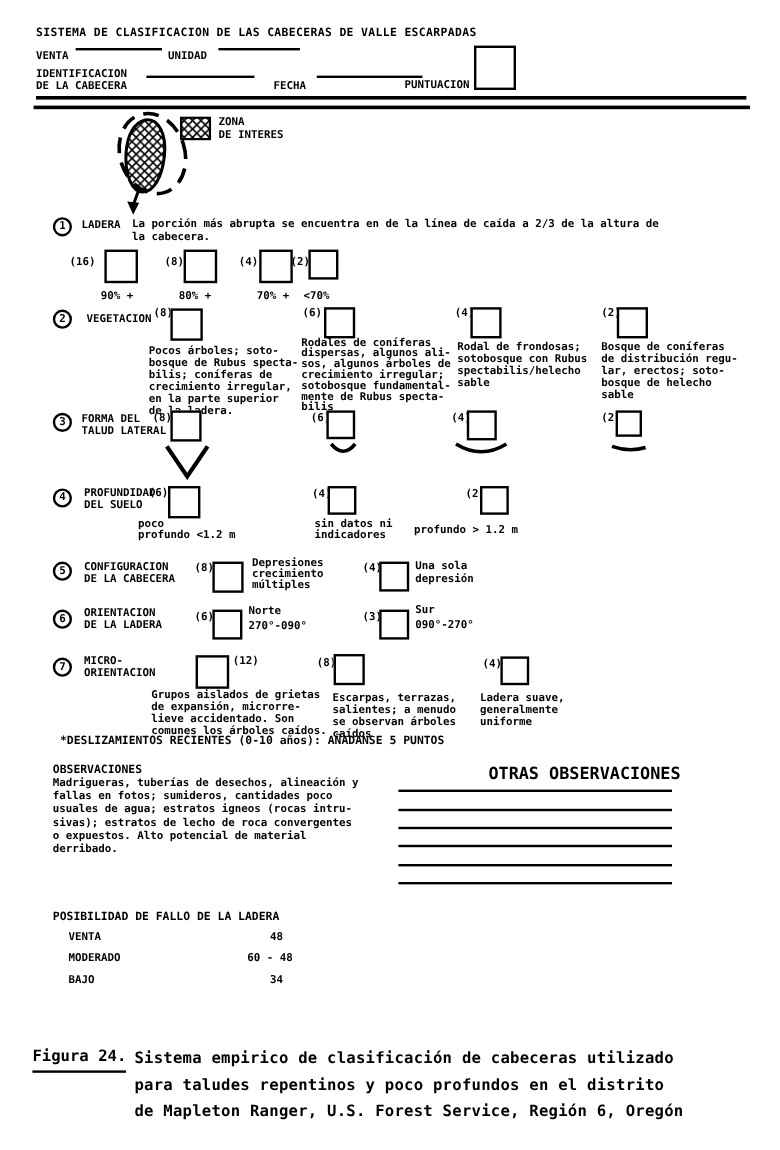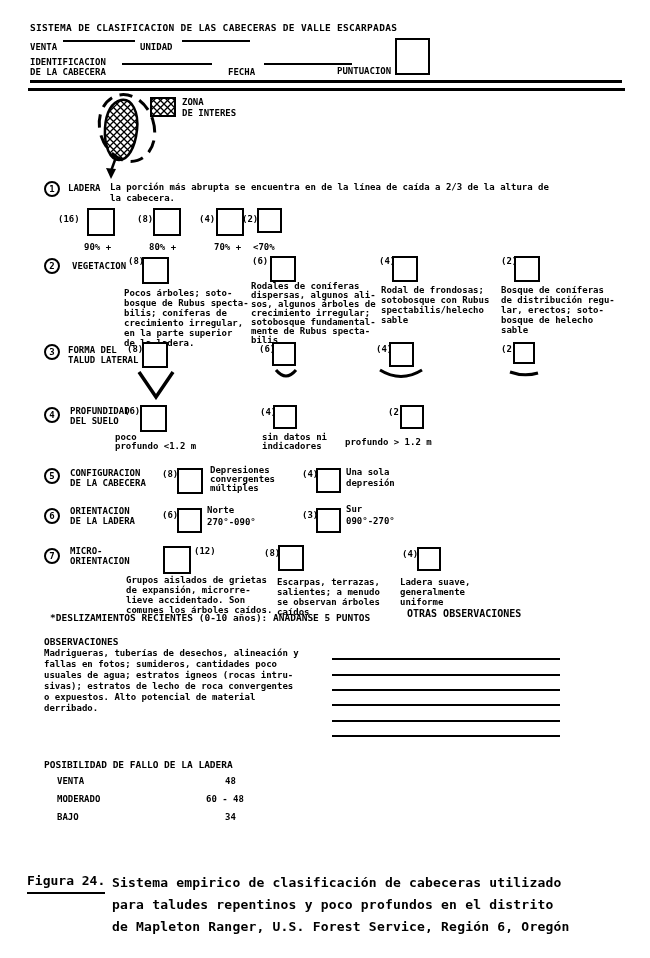--- a/index.html
+++ b/index.html
@@ -155,21 +155,21 @@
 <div class="box" style="left:400px;top:405px;width:24px;height:24px"></div>
 <div class="t" style="left:345px;top:437px">profundo &gt; 1.2 m</div>
 
 <div class="circ" style="left:44px;top:468px">5</div>
 <div class="t" style="left:70px;top:468px;line-height:10px">CONFIGURACION
 DE LA CABECERA</div>
 
 <div class="t" style="left:162px;top:469px">(8)</div>
 <div class="box" style="left:177px;top:468px;width:26px;height:26px"></div>
 <div class="t" style="left:210px;top:466px;line-height:9px">Depresiones
-convergentes
+crecimiento
 múltiples</div>
 
 <div class="t" style="left:302px;top:469px">(4)</div>
 <div class="box" style="left:316px;top:468px;width:25px;height:25px"></div>
 <div class="t" style="left:346px;top:467px;line-height:11px">Una sola
 depresión</div>
 
 <div class="circ" style="left:44px;top:508px">6</div>
 <div class="t" style="left:70px;top:506px;line-height:10px">ORIENTACION
 DE LA LADERA</div>
@@ -211,21 +211,21 @@
 <div class="t" style="left:50px;top:612px;font-size:9.5px">*DESLIZAMIENTOS RECIENTES (0-10 años):  AÑADANSE 5 PUNTOS</div>
 
 <div class="t" style="left:44px;top:636px;font-size:9.5px">OBSERVACIONES</div>
 <div class="t" style="left:44px;top:648px;line-height:11px">Madrigueras, tuberías de desechos, alineación y
 fallas en fotos; sumideros, cantidades poco
 usuales de agua; estratos igneos (rocas intru-
 sivas); estratos de lecho de roca convergentes
 o expuestos.  Alto potencial de material
 derribado.</div>
 
-<div class="t" style="left:407px;top:608px;font-size:10px">OTRAS OBSERVACIONES</div>
+<div class="t" style="left:407px;top:640px;font-size:14px">OTRAS OBSERVACIONES</div>
 <div class="bline" style="left:332px;top:658px;width:228px;border-bottom-width:2.5px"></div>
 <div class="bline" style="left:332px;top:674px;width:228px;border-bottom-width:2.5px"></div>
 <div class="bline" style="left:332px;top:689px;width:228px;border-bottom-width:2.5px"></div>
 <div class="bline" style="left:332px;top:704px;width:228px;border-bottom-width:2.5px"></div>
 <div class="bline" style="left:332px;top:720px;width:228px;border-bottom-width:2.5px"></div>
 <div class="bline" style="left:332px;top:735px;width:228px;border-bottom-width:2.5px"></div>
 
 <div class="t" style="left:44px;top:759px;font-size:9.5px">POSIBILIDAD DE FALLO DE LA LADERA</div>
 <div class="t" style="left:57px;top:776px">VENTA</div>
 <div class="t" style="left:225px;top:776px">48</div>

